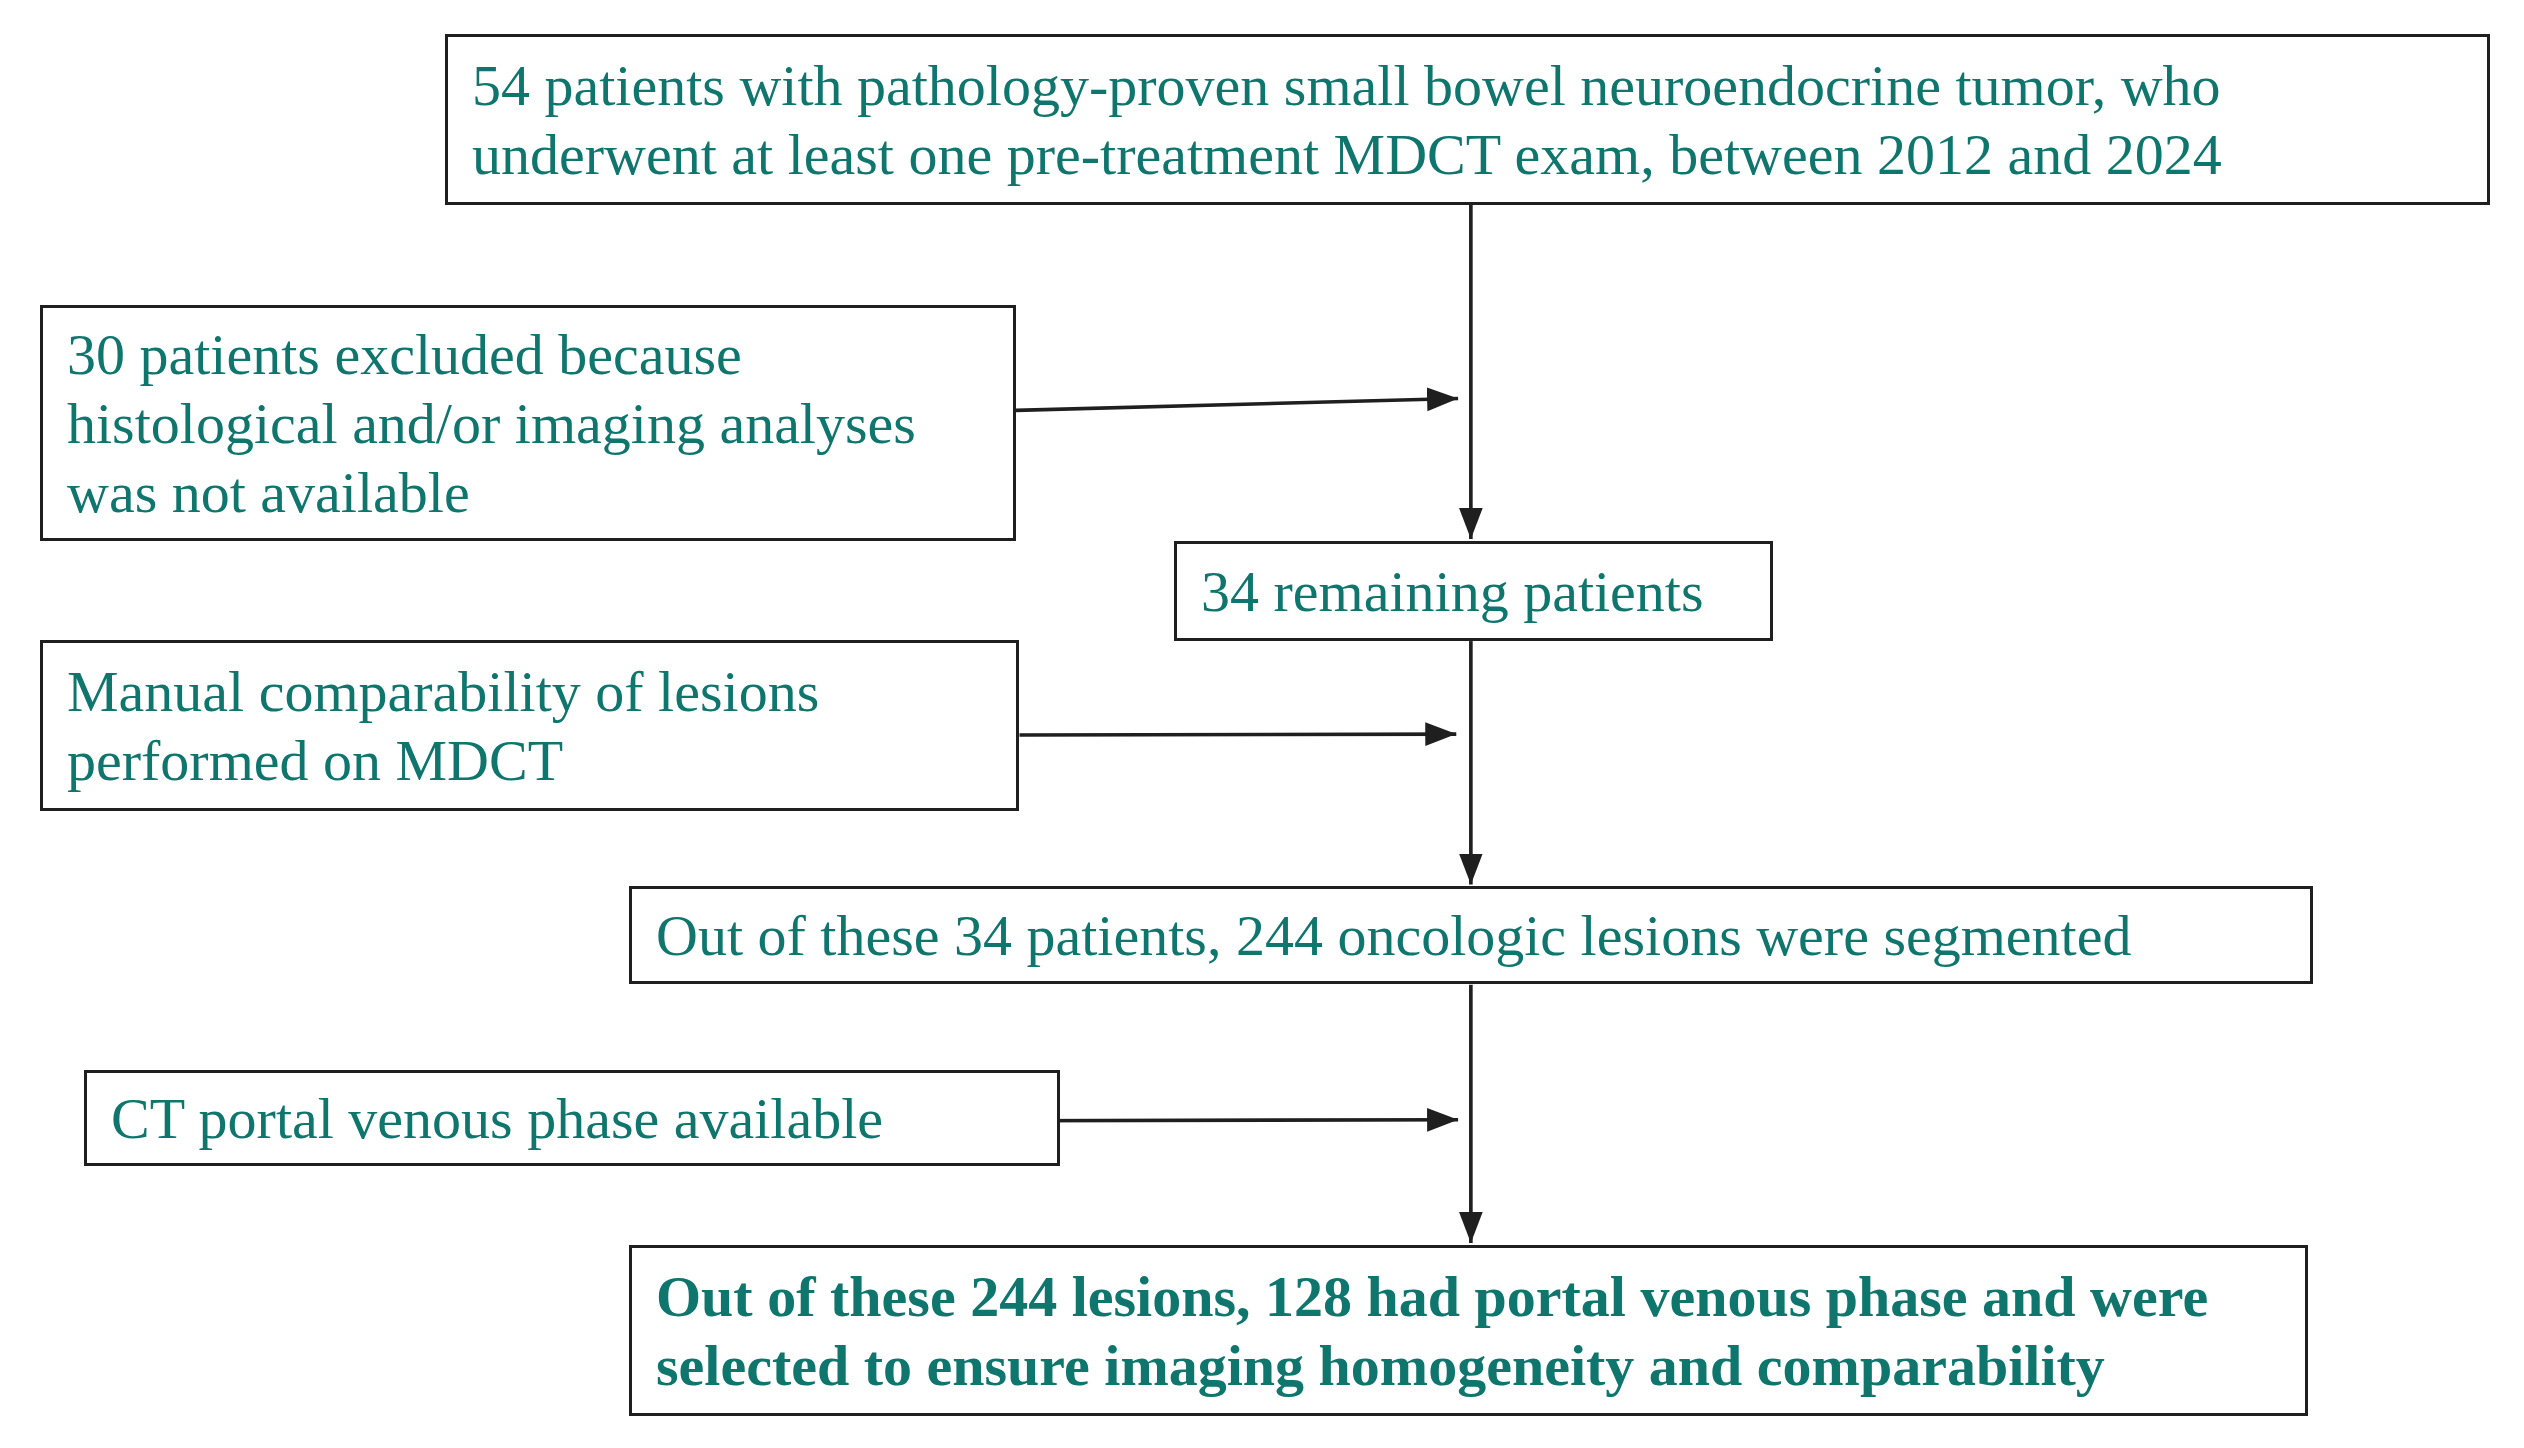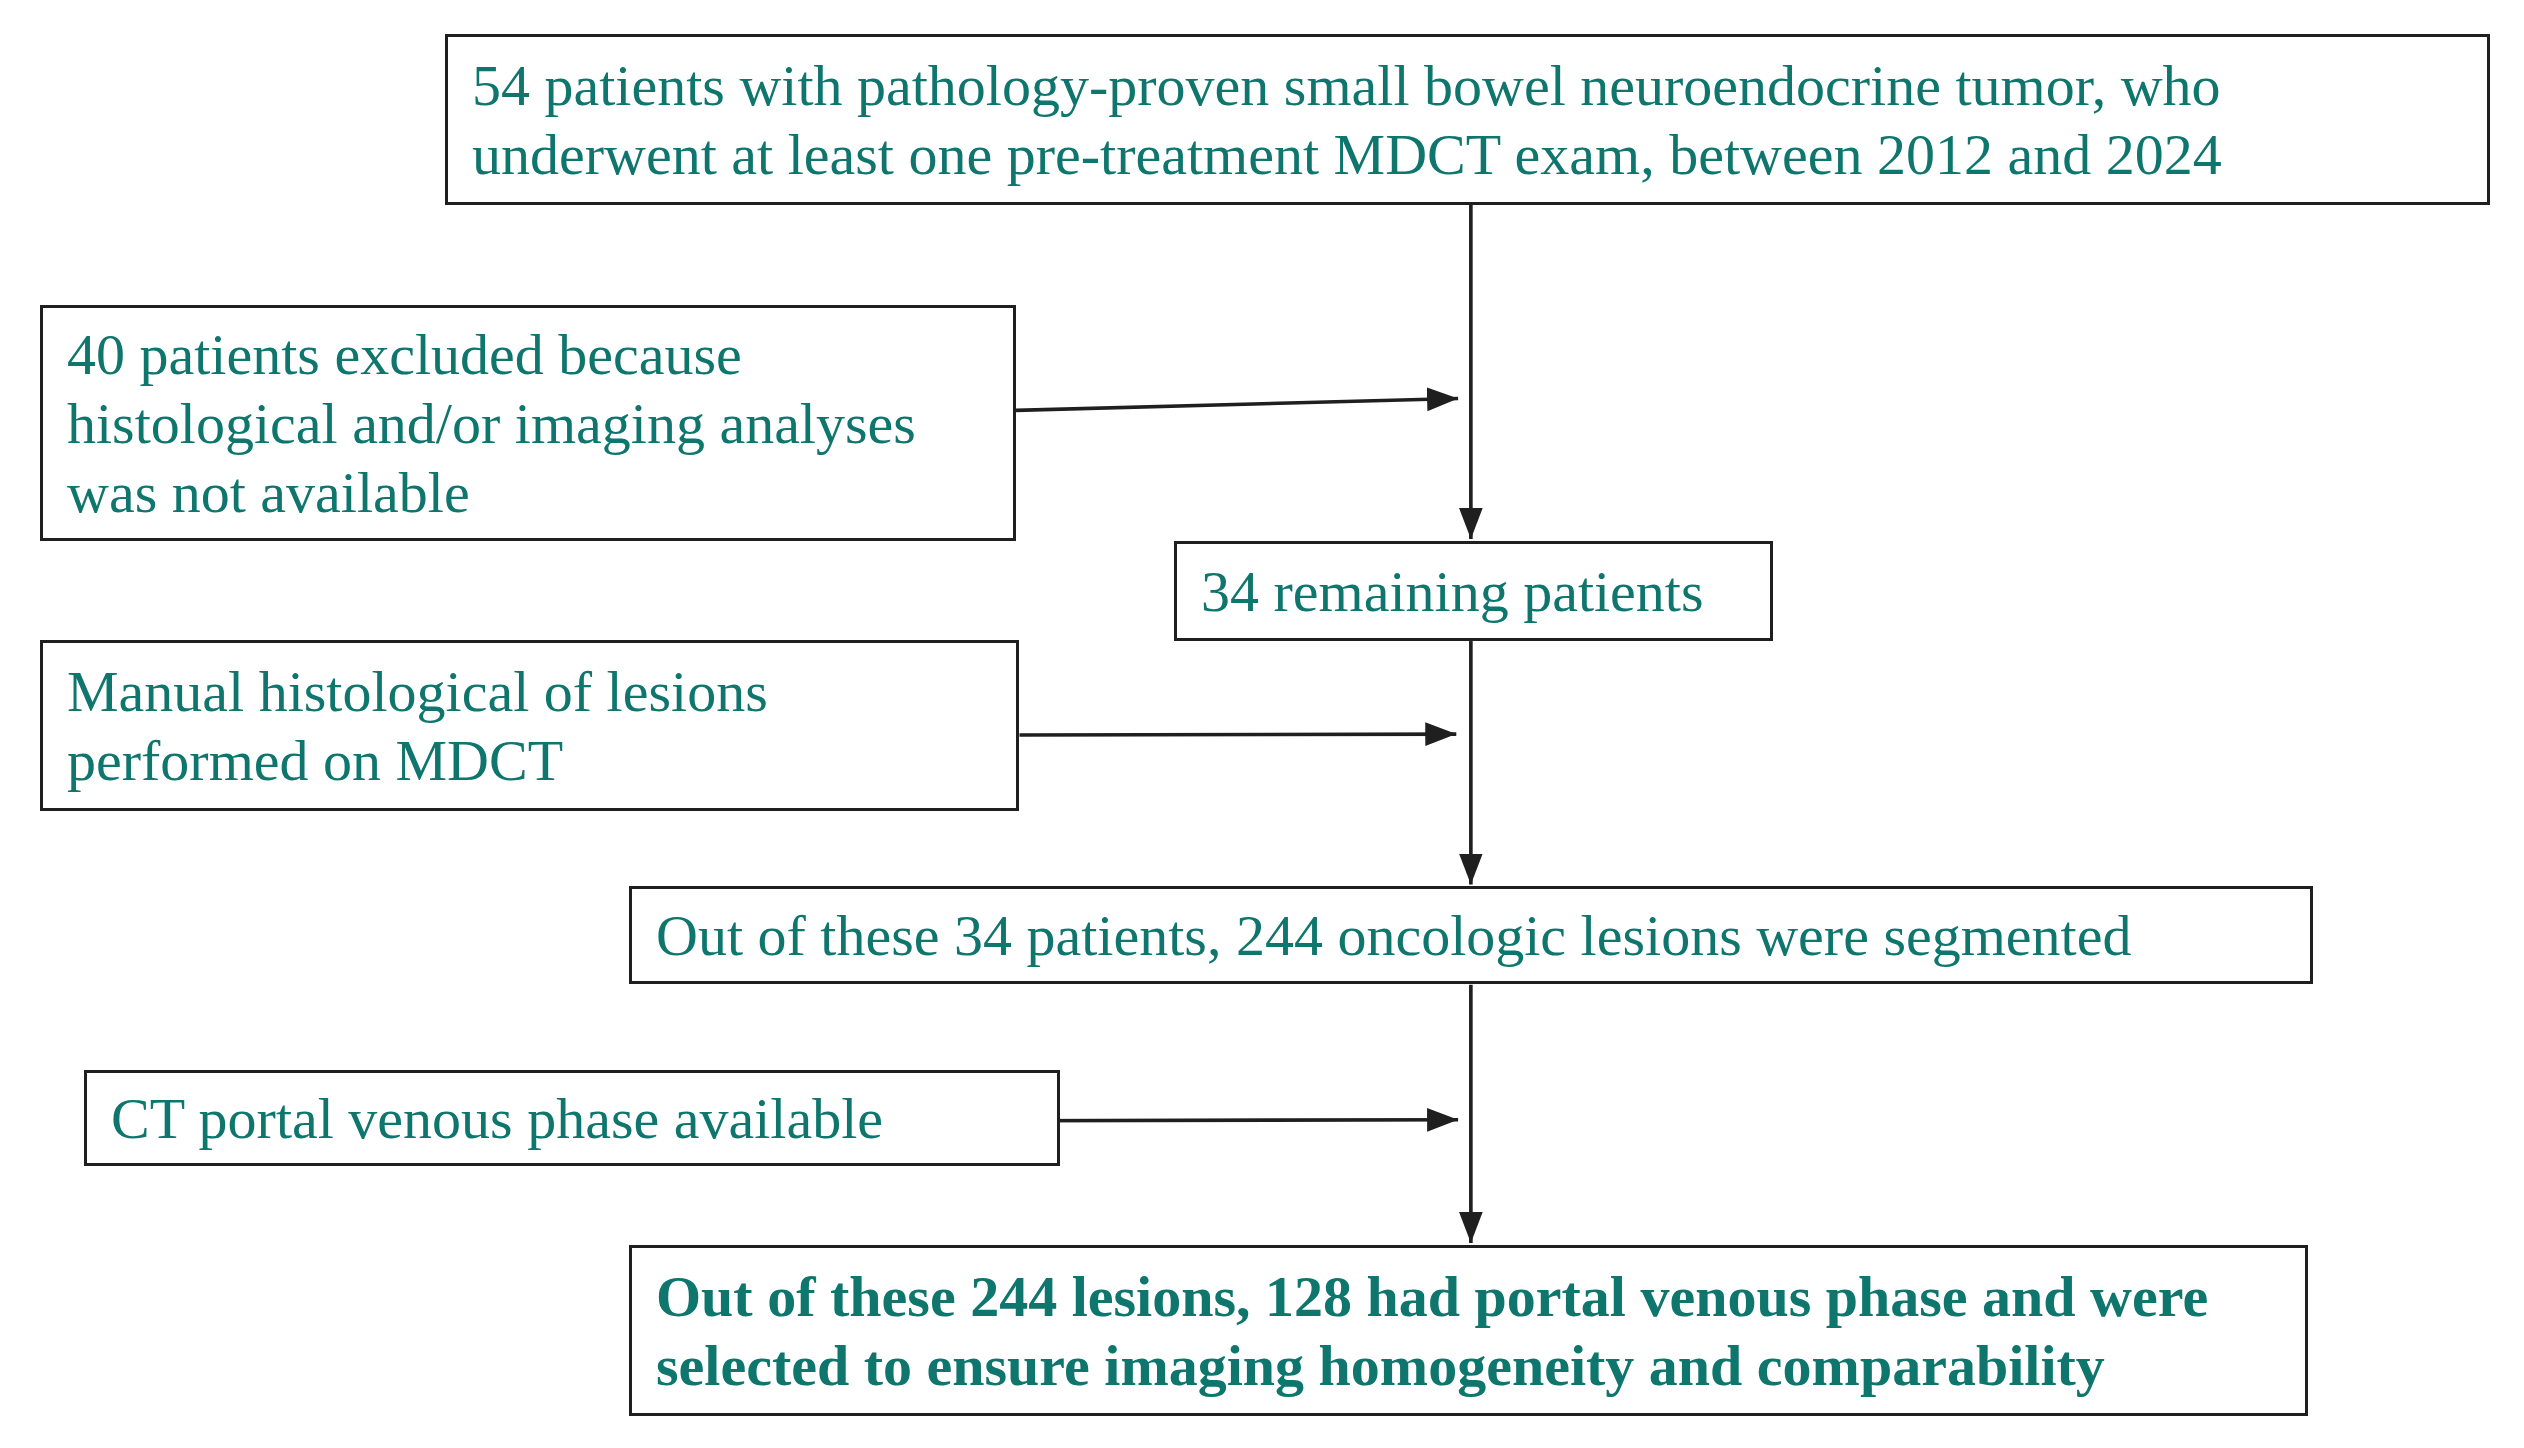--- a/index.html
+++ b/index.html
@@ -64,31 +64,31 @@
     <line x1="1118" y1="806" x2="1597" y2="805" stroke="#1f1f1f" stroke-width="4" marker-end="url(#arrowhead)"></line>
     <line x1="1114" y1="1229" x2="1599" y2="1228" stroke="#1f1f1f" stroke-width="4" marker-end="url(#arrowhead)"></line>
   </svg>
 
   <div class="box box-top">
     <span>54 patients with pathology-proven small bowel neuroendocrine tumor, who
 underwent at least one pre-treatment MDCT exam, between 2012 and 2024</span>
   </div>
 
   <div class="box box-excluded">
-    <span>40 patients excluded because
+    <span>30 patients excluded because
 histological and/or imaging analyses
 was not available</span>
   </div>
 
   <div class="box box-remaining">
     <span>34 remaining patients</span>
   </div>
 
   <div class="box box-segment">
-    <span>Manual histological of lesions
+    <span>Manual comparability of lesions
 performed on MDCT</span>
   </div>
 
   <div class="box box-lesions">
     <span>Out of these 34 patients, 244 oncologic lesions were segmented</span>
   </div>
 
   <div class="box box-ctportal">
     <span>CT portal venous phase available</span>
   </div>

